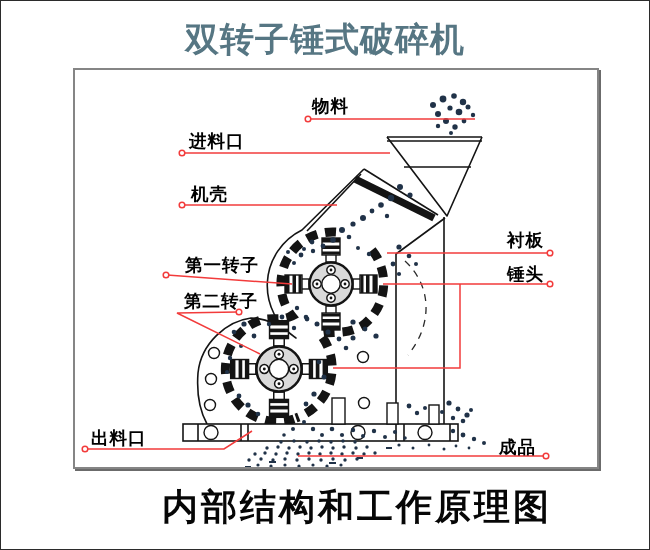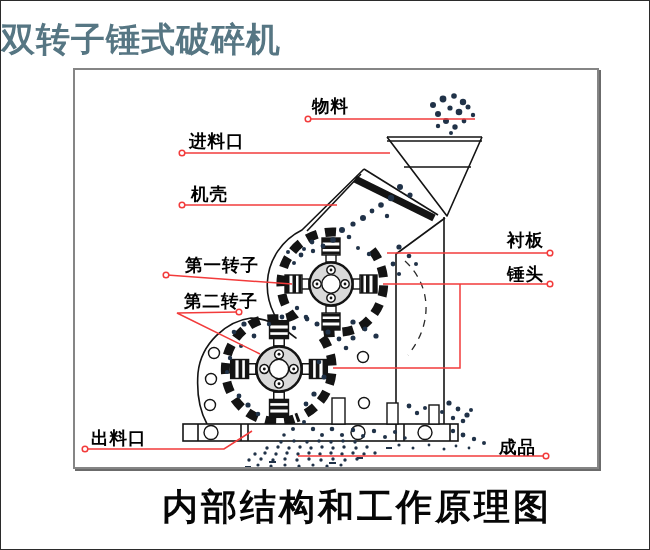--- a/index.html
+++ b/index.html
@@ -1,19 +1,19 @@
 <!DOCTYPE html>
 <html><head>
 <meta charset="utf-8">
 <style>
   html,body{margin:0;padding:0;background:#fff;}
   #frame{position:relative;width:650px;height:550px;box-sizing:border-box;
          border:1px solid #2b2b2b;background:#fff;overflow:hidden;
          font-family:"DejaVu Sans",sans-serif;}
-  #top-title{position:absolute;top:16px;left:0;width:100%;text-align:left;
+  #top-title{position:absolute;top:16px;left:0;width:100%;text-align:center;
     font-size:34px;font-weight:bold;letter-spacing:1px;color:#567683;}
   #bottom-title{position:absolute;top:482px;left:0;width:100%;text-align:center;
     font-size:36px;font-weight:bold;letter-spacing:3px;color:#060606;padding-left:32px;}
   #diagram-box{position:absolute;left:72px;top:67px;width:526px;height:401px;
     box-sizing:border-box;border:2px solid #858585;background:#fff;
     box-shadow:2px 2px 0 rgba(70,70,70,.8);}
   svg{display:block;}
   .w{fill:#fff;stroke:#141414;stroke-width:1.4;}
   .k{fill:#141414;stroke:none;}
   .ln{fill:none;stroke:#141414;stroke-width:1.6;stroke-linejoin:round;}

